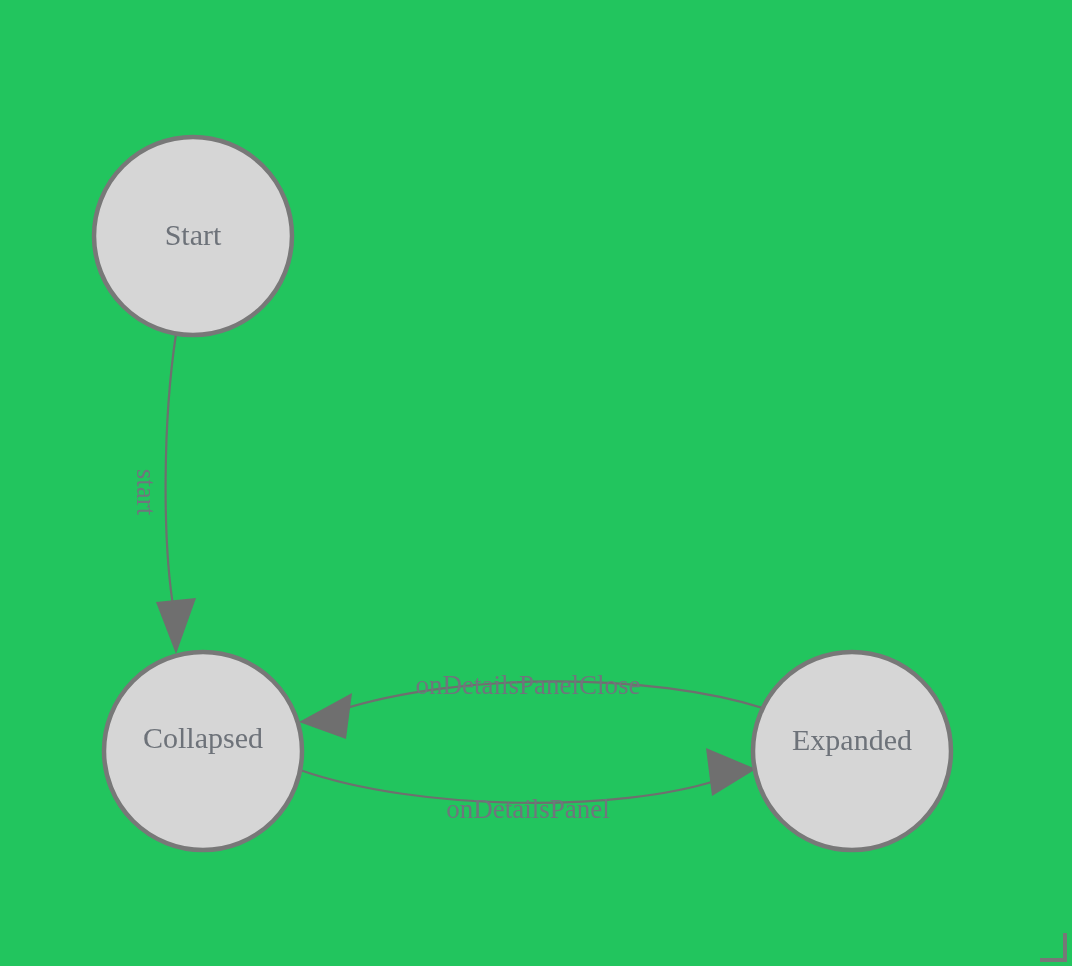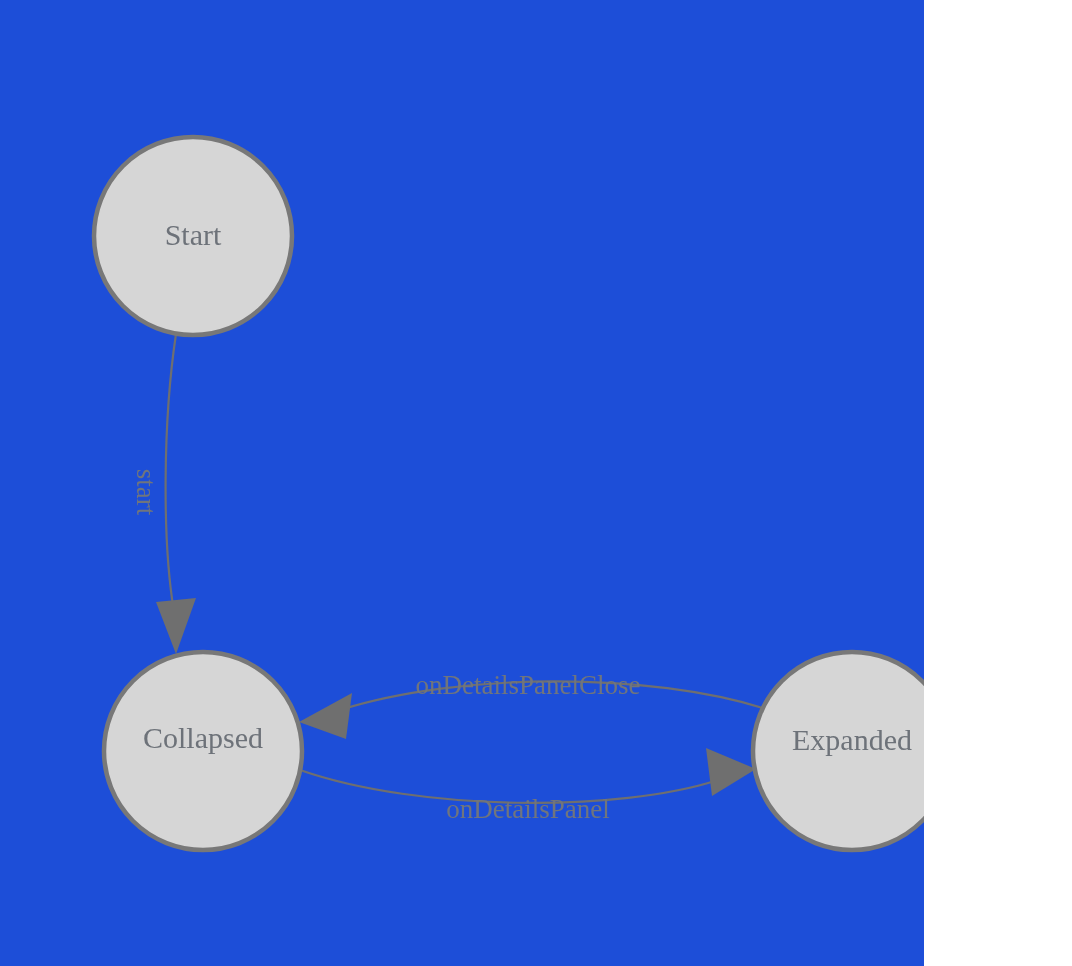--- a/index.html
+++ b/index.html
@@ -5,23 +5,23 @@
   html, body {
     margin: 0;
     padding: 0;
     background: #ffffff;
   }
   body {
     font-family: "Liberation Serif", "DejaVu Serif", serif;
   }
   #canvas {
     position: relative;
-    width: 924px;
+    width: 1072px;
     height: 966px;
-    background: #1d4ed8;
+    background: #22c55e;
     overflow: hidden;
   }
   #diagram-svg {
     position: absolute;
     left: 0;
     top: 0;
     width: 1072px;
     height: 966px;
   }
   .node-circle {

